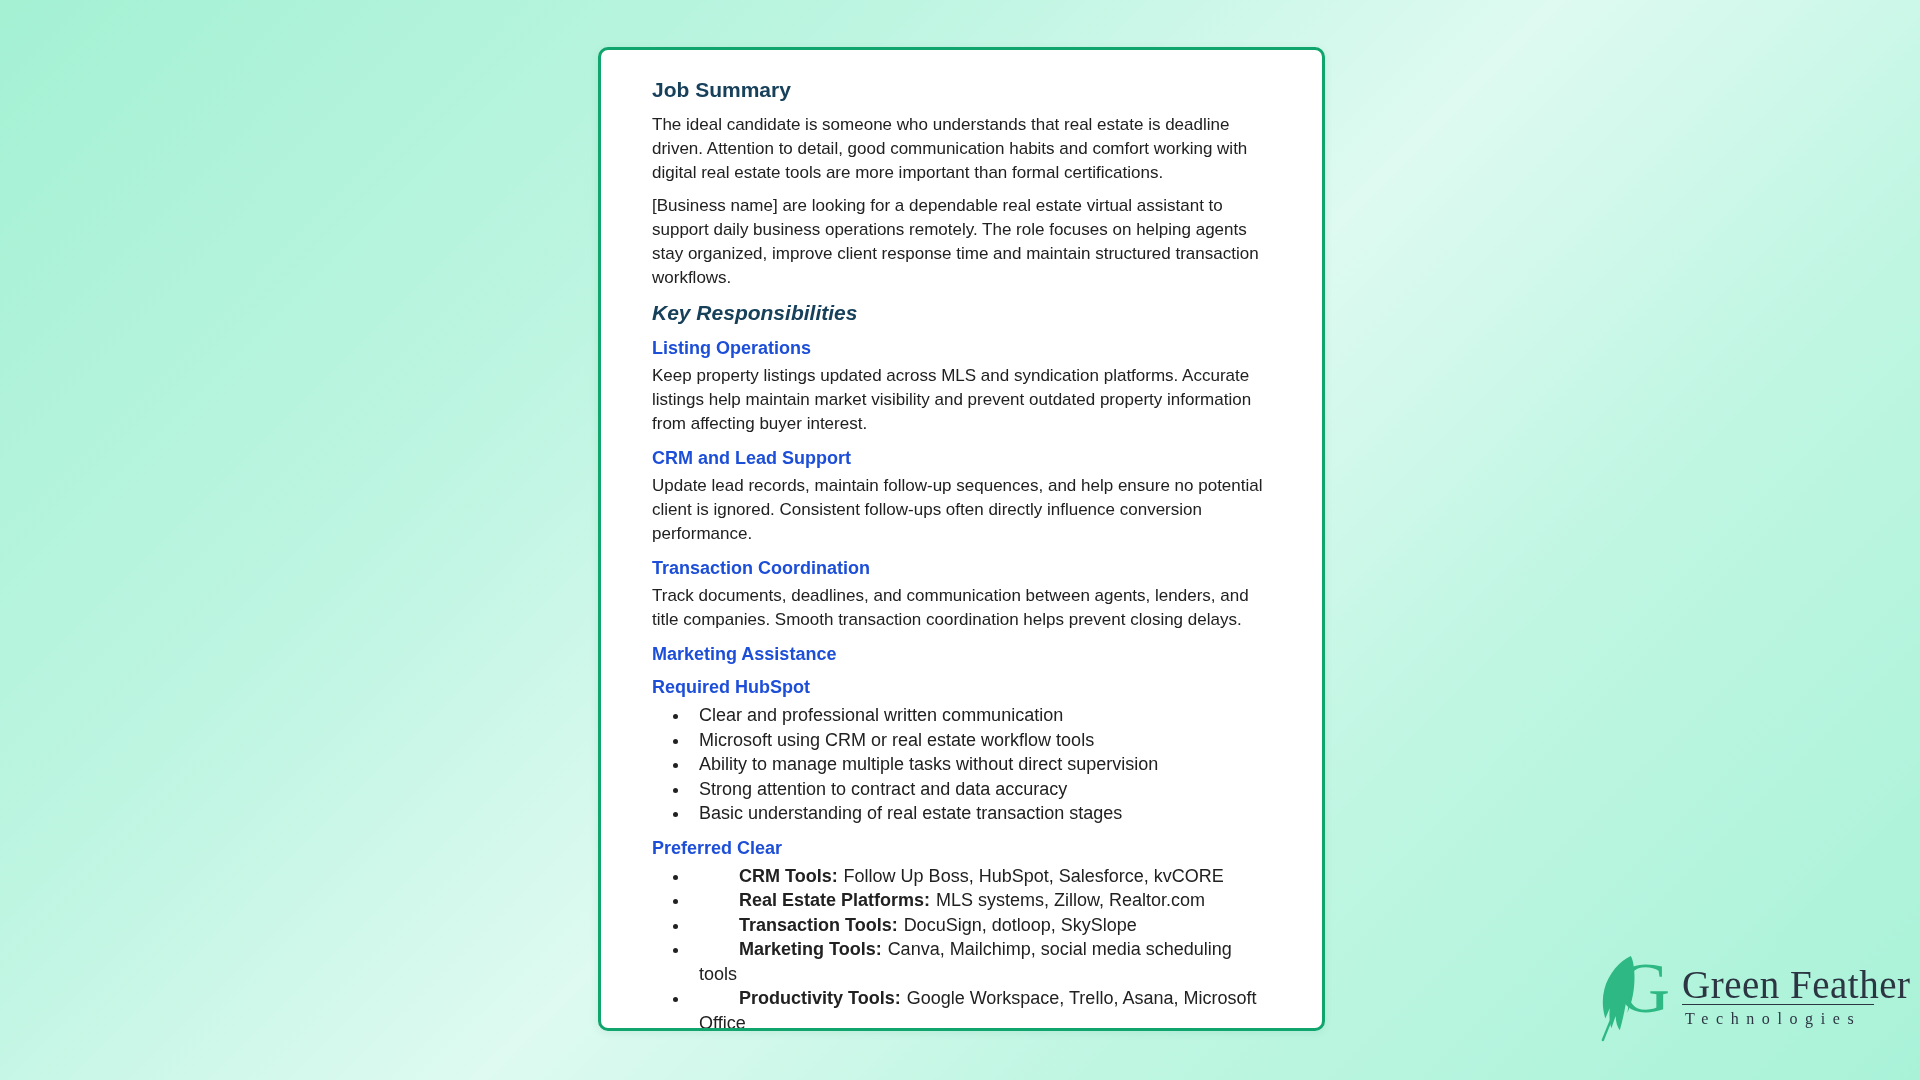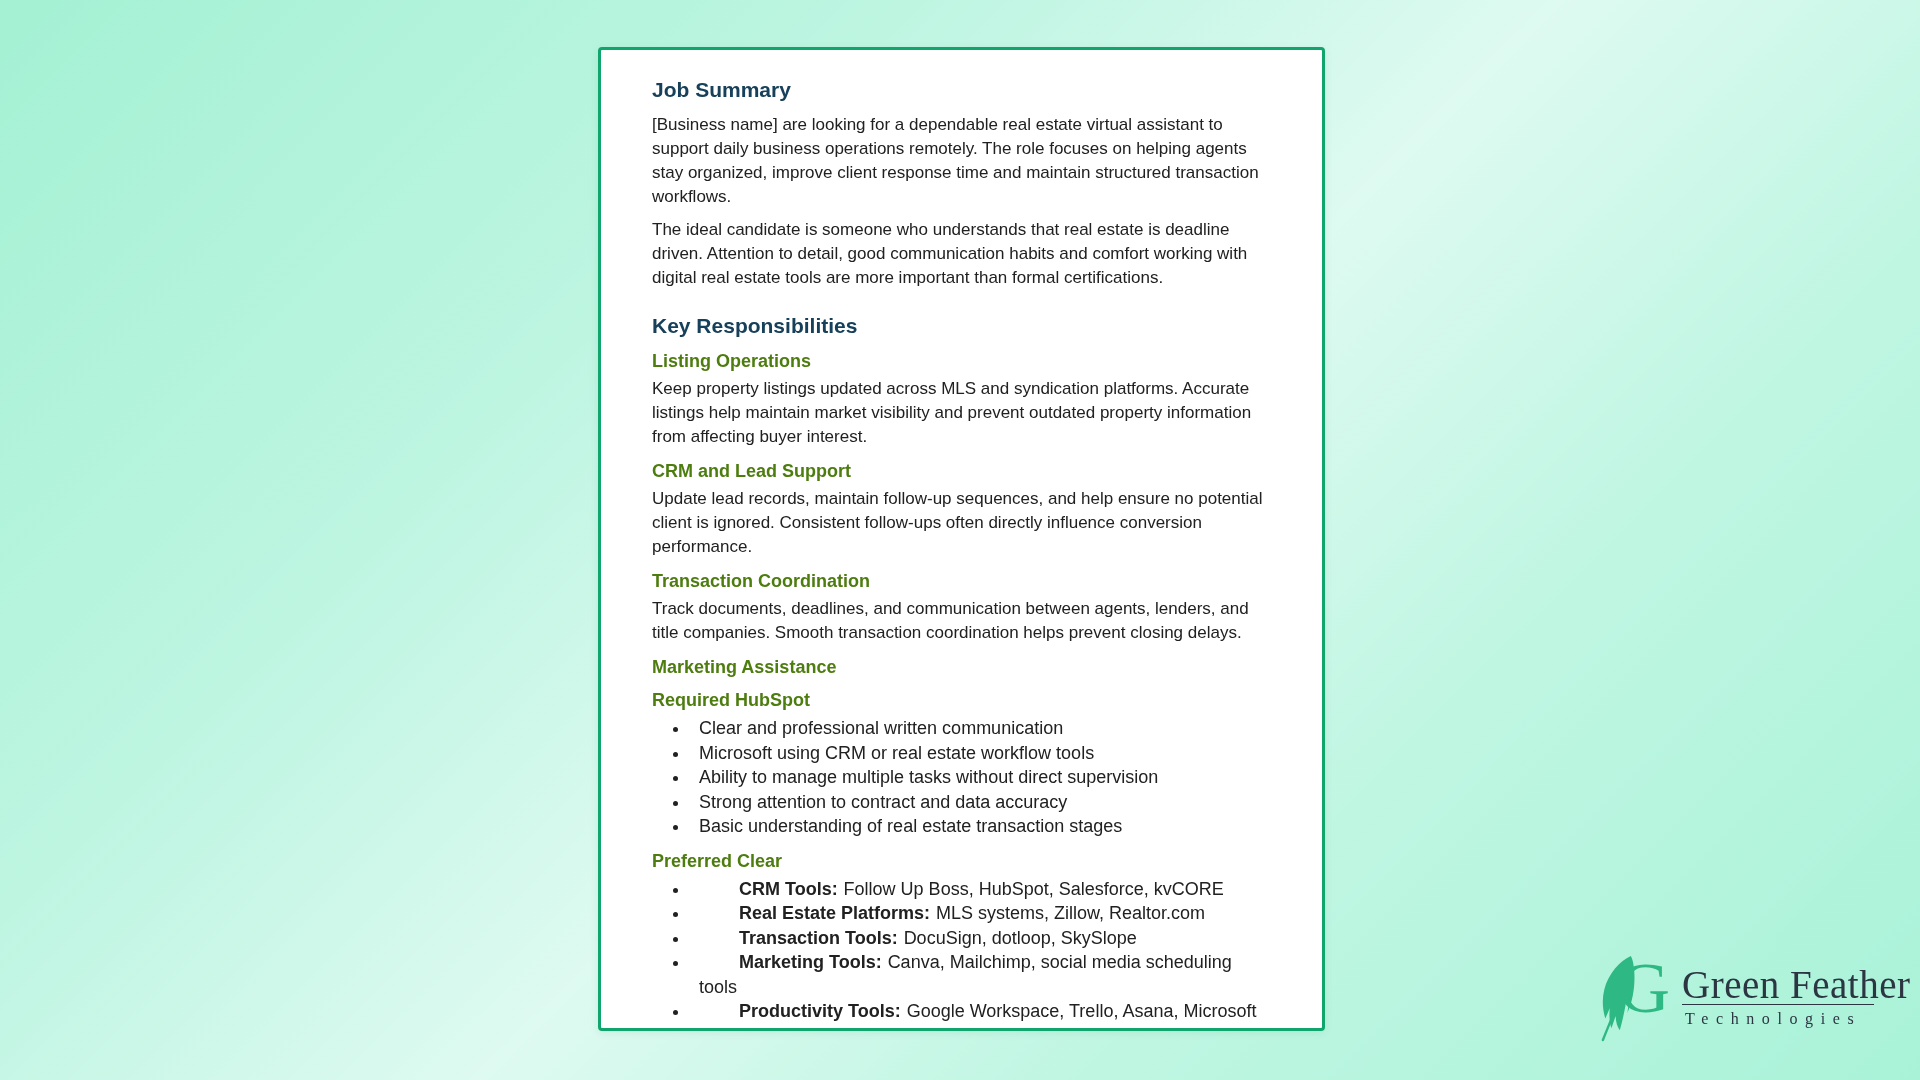--- a/index.html
+++ b/index.html
@@ -15,44 +15,44 @@
     background: linear-gradient(135deg, #a4f1d4 0%, #bdf5e1 30%, #defaf1 52%, #bff6e2 72%, #a9f2d8 100%);
   }
   .card {
     position: absolute;
     left: 598px;
     top: 47px;
     width: 727px;
     height: 984px;
     background: #ffffff;
     border: 3px solid #0fa56d;
-    border-radius: 4px;
+    border-radius: 10px;
     padding: 27px 50px 20px 51px;
     box-shadow: 0 2px 8px rgba(10, 90, 60, 0.08);
     overflow: hidden;
   }
   .h-primary {
     font-size: 21px;
     line-height: 26px;
     font-weight: 700;
     color: #17405a;
     margin: 0 0 10px 0;
   }
-  .h-primary.mt { margin-top: 23px; }
+  .h-primary.mt { margin-top: 10px; font-style: italic; }
   .card p {
     font-size: 17px;
     line-height: 24px;
     margin: 0 0 9px 0;
     color: #212121;
   }
   .h-secondary {
     font-size: 18px;
     line-height: 22px;
     font-weight: 700;
-    color: #4d7c0f;
+    color: #1d4ed8;
     margin: 11px 0 5px 0;
   }
   .card ul {
     list-style: disc;
     margin: 4px 0 2px 0;
     padding-left: 38px;
   }
   .card li {
     font-size: 18px;
     line-height: 24.5px;
@@ -102,22 +102,22 @@
   }
 </style>
 </head>
 <body>
 
 <div class="page">
 
   <div class="card">
 
     <h2 class="h-primary">Job Summary</h2>
+    <p>The ideal candidate is someone who understands that real estate is deadline driven. Attention to detail, good communication habits and comfort working with digital real estate tools are more important than formal certifications.</p>
     <p>[Business name] are looking for a dependable real estate virtual assistant to support daily business operations remotely. The role focuses on helping agents stay organized, improve client response time and maintain structured transaction workflows.</p>
-    <p>The ideal candidate is someone who understands that real estate is deadline driven. Attention to detail, good communication habits and comfort working with digital real estate tools are more important than formal certifications.</p>
 
     <h2 class="h-primary mt">Key Responsibilities</h2>
 
     <h3 class="h-secondary">Listing Operations</h3>
     <p>Keep property listings updated across MLS and syndication platforms. Accurate listings help maintain market visibility and prevent outdated property information from affecting buyer interest.</p>
 
     <h3 class="h-secondary">CRM and Lead Support</h3>
     <p>Update lead records, maintain follow-up sequences, and help ensure no potential client is ignored. Consistent follow-ups often directly influence conversion performance.</p>
 
     <h3 class="h-secondary">Transaction Coordination</h3>

